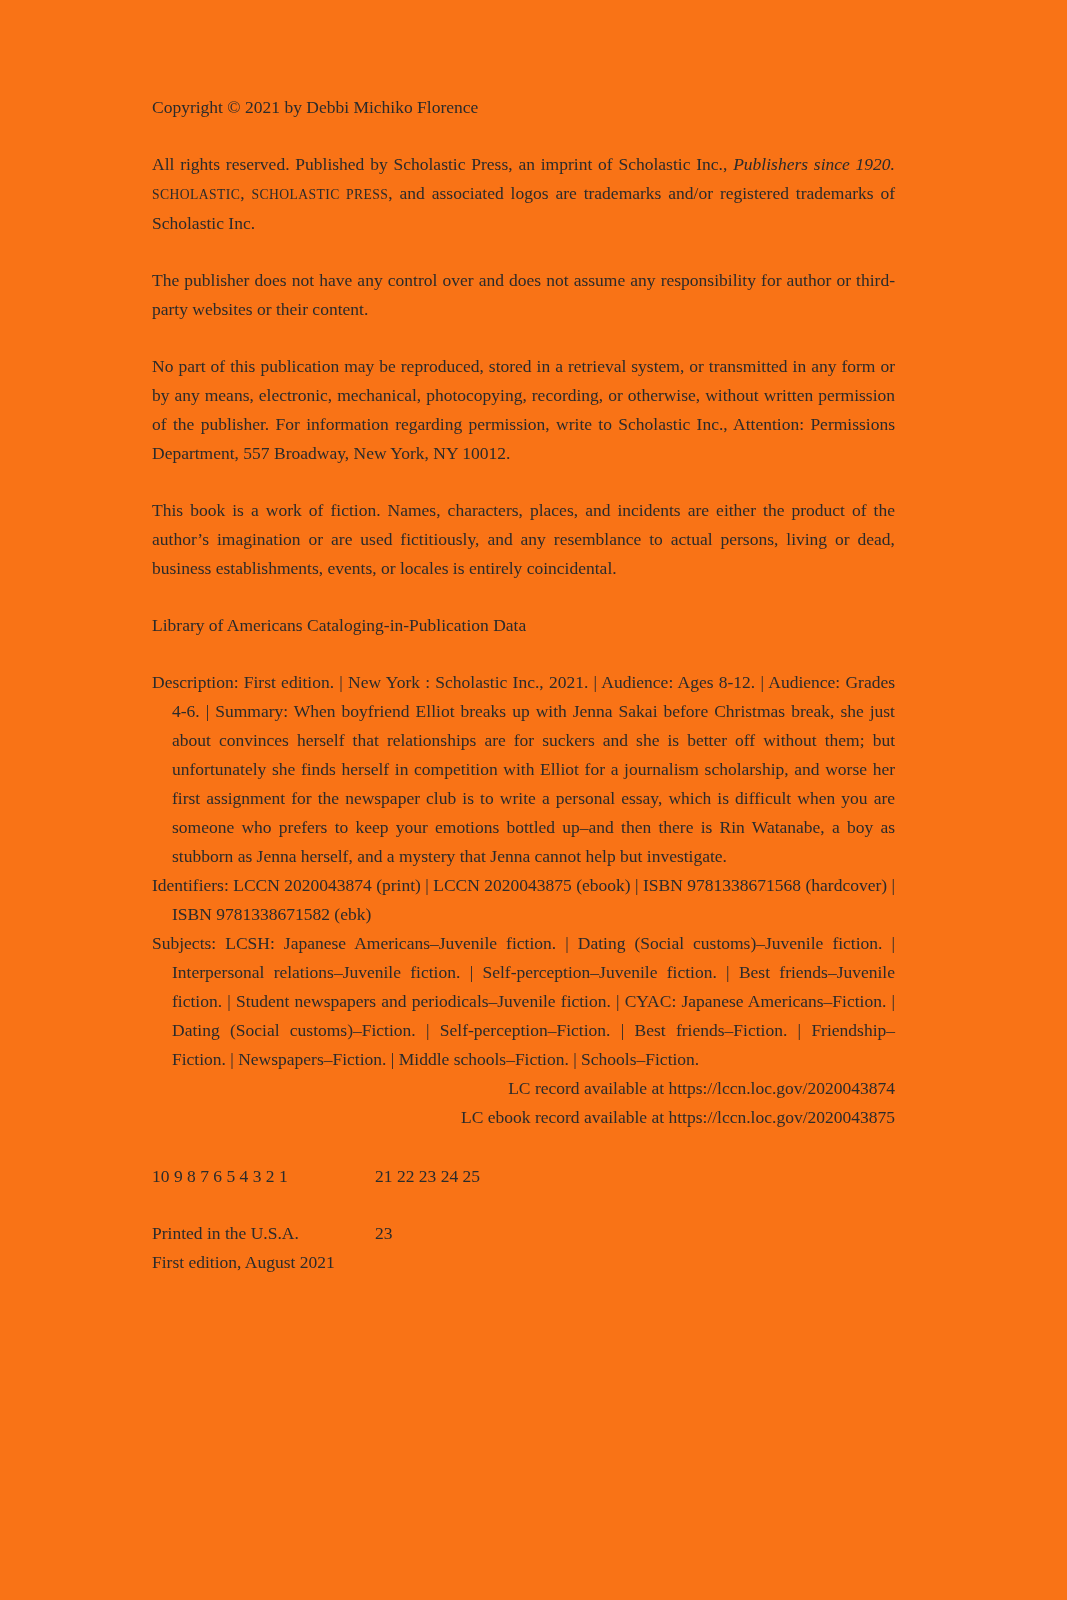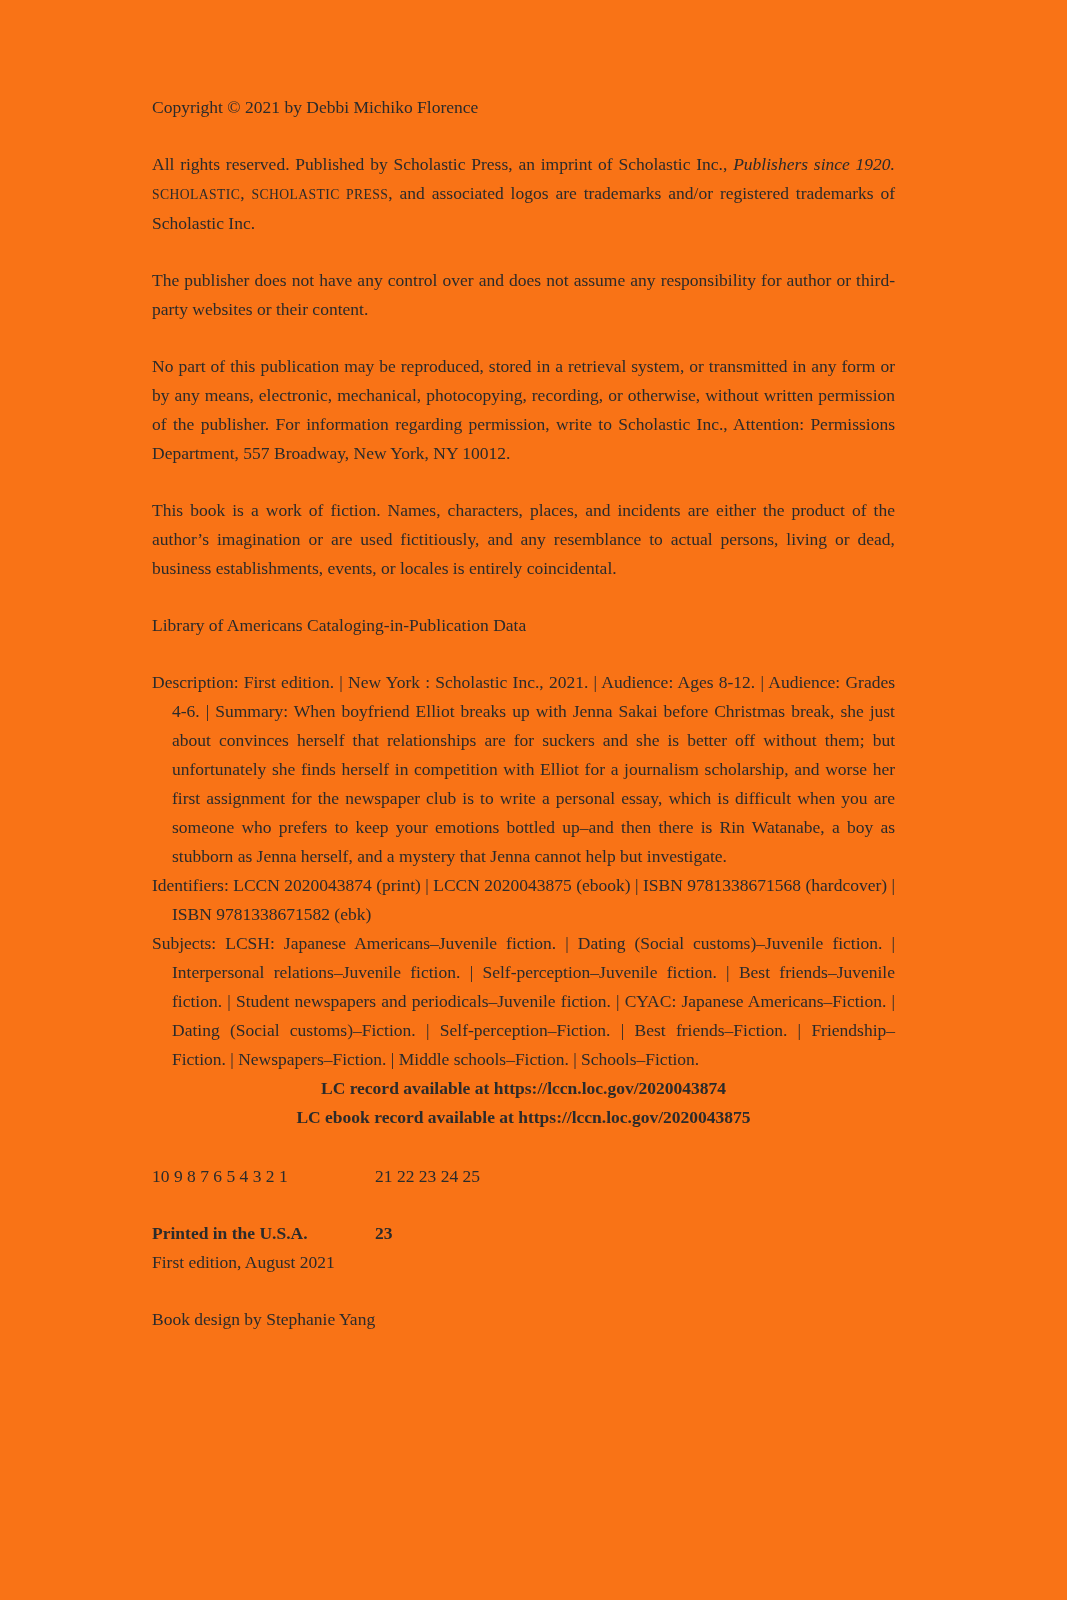--- a/index.html
+++ b/index.html
@@ -37,37 +37,35 @@
     font-size: 0.78em;
     letter-spacing: 0.03em;
   }
   .cip p {
     margin: 0;
     padding-left: 20px;
     text-indent: -20px;
     text-align: justify;
   }
   .cip p.noj {
-    text-align: center;
-    font-weight: bold;
+    text-align: right;
   }
   .cip {
     margin-bottom: 28px;
   }
   .tworow {
     margin: 0;
   }
   .printers {
     margin-top: 30px;
     margin-bottom: 0;
   }
   .printedin {
     margin-top: 28px;
     margin-bottom: 0;
-    font-weight: bold;
   }
   .col-left {
     display: inline-block;
     width: 223px;
   }
   .firstedition {
     margin: 0;
   }
   .bookdesign {
     margin-top: 28px;
@@ -98,15 +96,14 @@
     <p class="noj">LC record available at https://lccn.loc.gov/2020043874</p>
     <p class="noj">LC ebook record available at https://lccn.loc.gov/2020043875</p>
   </div>
 
   <p class="tworow printers"><span class="col-left">10 9 8 7 6 5 4 3 2 1</span><span>21 22 23 24 25</span></p>
 
   <p class="tworow printedin"><span class="col-left">Printed in the U.S.A.</span><span>23</span></p>
 
   <p class="firstedition">First edition, August 2021</p>
 
-  <p class="bookdesign">Book design by Stephanie Yang</p>
 
 </div>
 
 </body></html>

